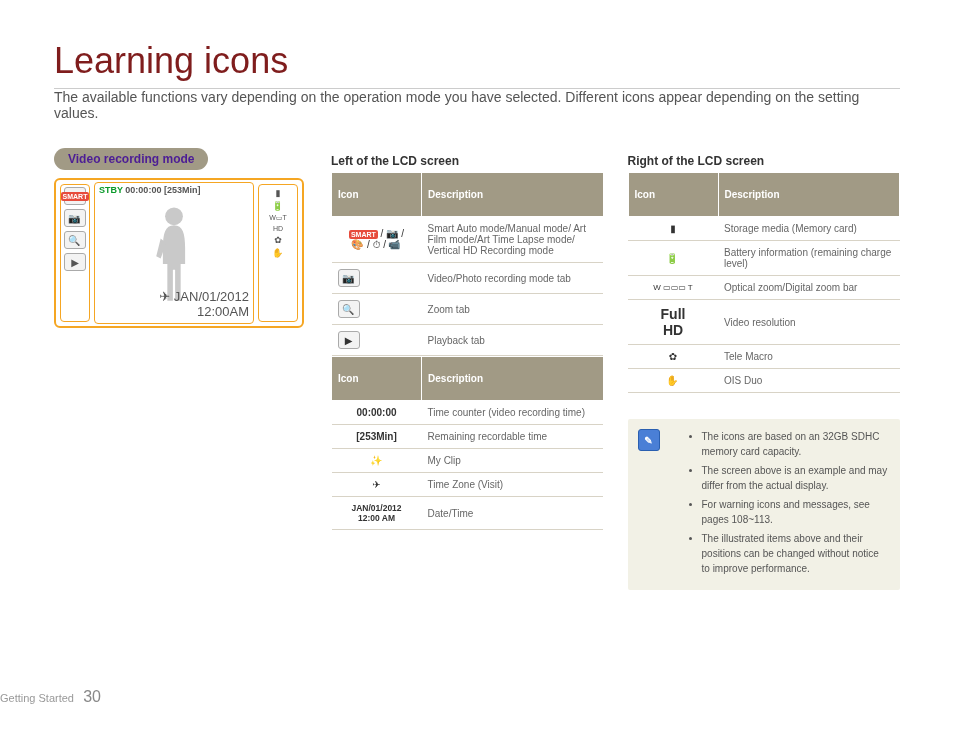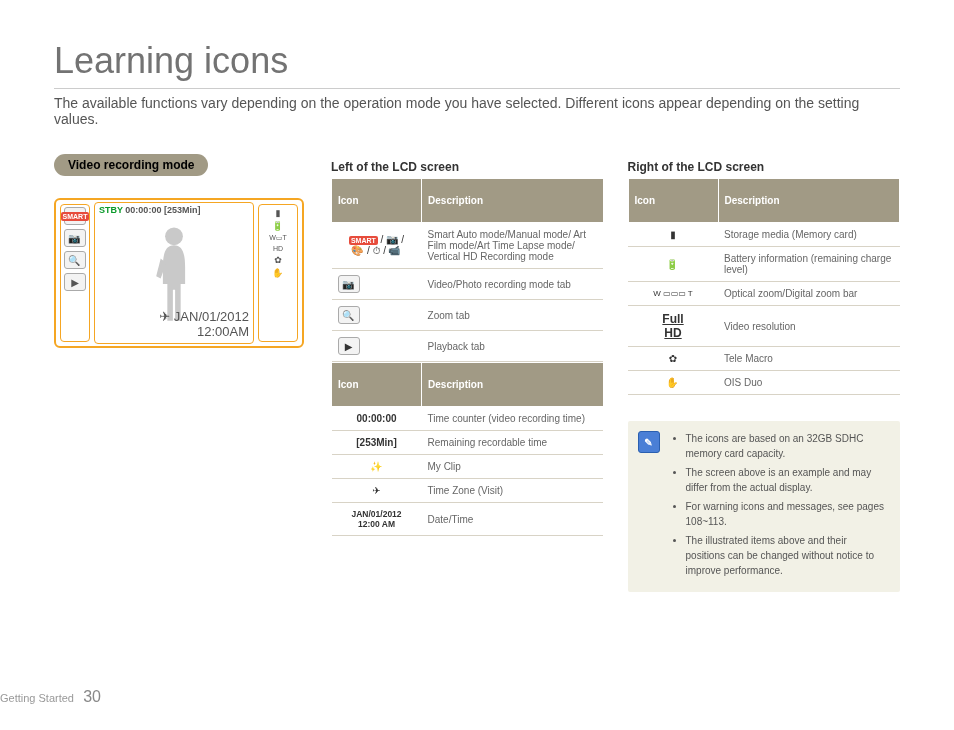--- a/index.html
+++ b/index.html
@@ -9,39 +9,39 @@
     width: 954px;
     height: 730px;
     padding: 40px 54px 0 54px;
     font-size: 11px;
     color: #555;
     position: relative;
   }
   h1 {
     font-weight: 200;
     font-size: 36px;
-    color: #737373;
+    color: #7f1d1d;
     border-bottom: 1px solid #ccc;
     padding-bottom: 6px;
-    margin-bottom: 6px;
+    margin-bottom: 0;
   }
   .intro { font-size: 14px; color: #555; margin-bottom: 27px; }
   .columns { display: flex; gap: 24px; }
   .col-left { width: 260px; }
   .col-mid { width: 280px; }
   .col-right { width: 280px; }
   .badge {
     display: inline-block;
     background: #a19a85;
-    color: #000000;
+    color: #4c1d95;
     font-size: 12px;
     font-weight: bold;
     padding: 4px 14px;
     border-radius: 11px;
-    margin-bottom: 22px;
+    margin-bottom: 8px;
   }
   .lcd-mock {
     border: 2px solid #f5a623;
     border-radius: 6px;
     width: 250px;
     height: 150px;
     position: relative;
     background: #fff;
     overflow: hidden;
   }
@@ -140,21 +140,21 @@
     position: absolute;
     left: 10px; top: 10px;
     width: 22px; height: 22px;
     background: #4a7fd6;
     border: 1px solid #2a5fb0;
     border-radius: 3px;
     display: flex; align-items:center; justify-content:center;
     color: #fff; font-weight: bold;
   }
   .note-box ul { list-style: disc; padding-left: 14px; }
-  .note-box li { margin-bottom: 4px; }
+  .note-box li { margin-bottom: 4px; margin-left: 16px; }
   .footer {
     position: absolute;
     bottom: 24px;
     left: 0; right: 0;
     font-size: 11px;
     color: #999;
   }
   .footer .page-num { font-size: 16px; color: #888; }
   .bold { font-weight: bold; }
   .stby-txt { color:#0a9a2a; font-weight:bold;}
@@ -290,21 +290,21 @@
       </tr>
       <tr>
         <td class="icon-cell">🔋</td>
         <td>Battery information (remaining charge level)</td>
       </tr>
       <tr>
         <td class="icon-cell" style="font-size:8px;">W ▭▭▭ T</td>
         <td>Optical zoom/Digital zoom bar</td>
       </tr>
       <tr>
-        <td class="icon-cell" style="font-size:12px;font-weight:bold;text-decoration:underline;">Full<br>HD</td>
+        <td class="icon-cell" style="font-size:14px;font-weight:bold;">Full<br>HD</td>
         <td>Video resolution</td>
       </tr>
       <tr>
         <td class="icon-cell">✿</td>
         <td>Tele Macro</td>
       </tr>
       <tr>
         <td class="icon-cell">✋</td>
         <td>OIS Duo</td>
       </tr>

